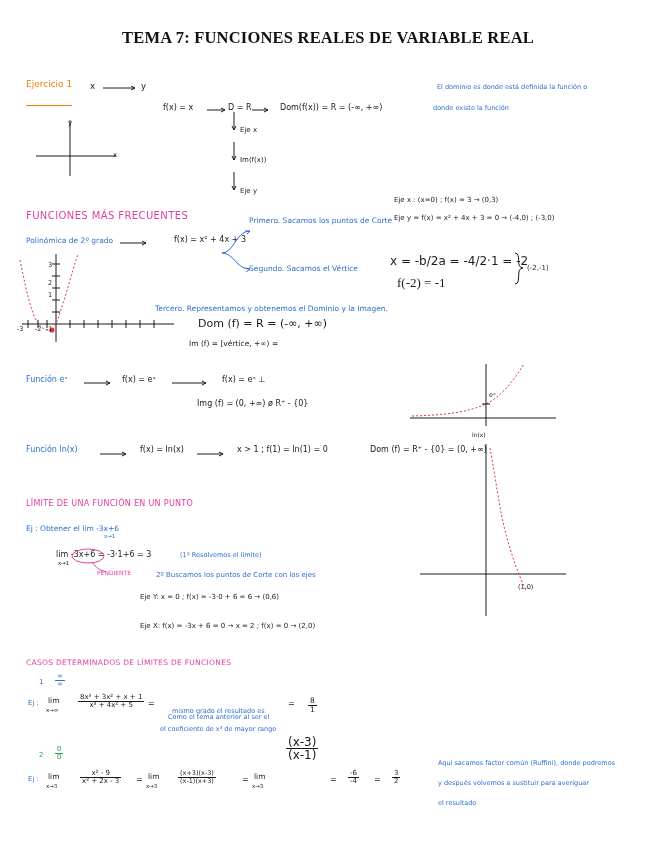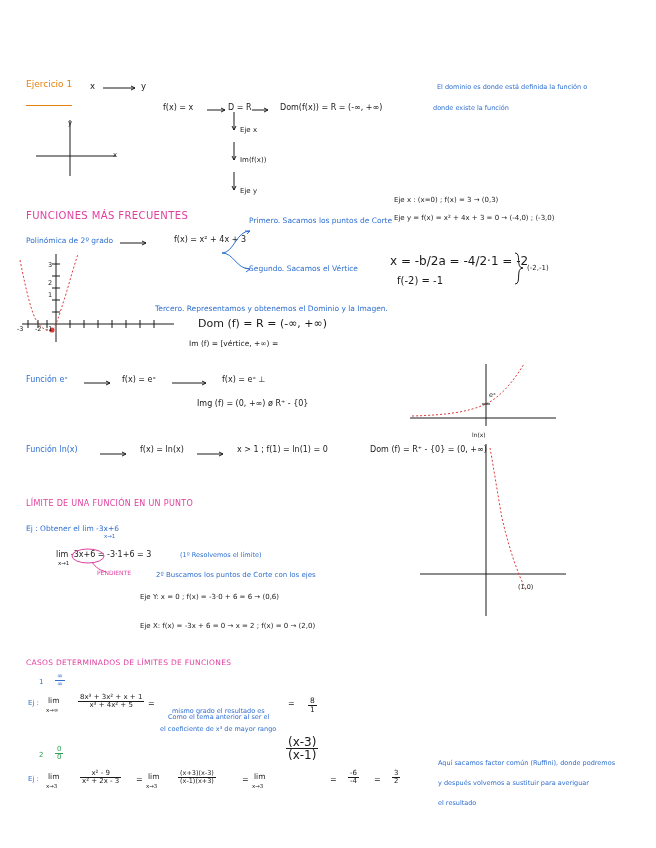--- a/index.html
+++ b/index.html
@@ -40,20 +40,21 @@
   .dot{fill:#e03a3a;}
   .frac{display:inline-block;text-align:center;vertical-align:middle;line-height:1.0;}
   .frac .n{display:block;border-bottom:1px solid currentColor;padding:0 2px;}
   .frac .d{display:block;padding:0 2px;}
 </style>
 </head>
 <body>
 
 <div class="page">
 
+  <div class="title">TEMA 7: FUNCIONES REALES DE VARIABLE REAL</div>
 
   <div class="t hand c-orange underline" style="left:26px;top:80px;font-size:9px;">Ejercicio 1</div>
 
   <div class="t hand c-black" style="left:90px;top:82px;font-size:8.5px;">x</div>
   <svg style="left:103px;top:86px;width:40px;height:6px">
     <line class="arrowline" x1="0" y1="2" x2="32" y2="2"></line>
     <path class="arrowline" d="M32 2 l-4 -2 M32 2 l-4 2"></path>
   </svg>
   <div class="t hand c-black" style="left:141px;top:82px;font-size:8.5px;">y</div>
 
@@ -107,21 +108,21 @@
     <path class="bluearrow" d="M30 44 l-5 -1 M30 44 l-4 3"></path>
   </svg>
   <div class="t hand c-blue" style="left:249px;top:217px;font-size:7.5px;">Primero. Sacamos los puntos de Corte</div>
   <div class="t hand c-blue" style="left:249px;top:265px;font-size:7.5px;">Segundo. Sacamos el Vértice</div>
   <div class="t hand c-blue" style="left:155px;top:305px;font-size:7.5px;">Tercero. Representamos y obtenemos el Dominio y la Imagen.</div>
 
   <div class="t hand c-black" style="left:394px;top:197px;font-size:7px;">Eje x : (x=0) ; f(x) = 3 → (0,3)</div>
   <div class="t hand c-black" style="left:394px;top:215px;font-size:7px;">Eje y = f(x) = x² + 4x + 3 = 0 → (-4,0) ; (-3,0)</div>
 
   <div class="t hand c-black" style="left:390px;top:255px;font-size:12px;">x = -b/2a = -4/2·1 = -2</div>
-  <div class="t hand c-black" style="left:397px;top:276px;font-size:10px;">f(-2) = -1</div>
+  <div class="t hand c-black" style="left:397px;top:276px;font-size:13px;font-family:Liberation Serif, serif;">f(-2) = -1</div>
   <svg style="left:513px;top:252px;width:14px;height:34px">
     <path class="arrowline" d="M2 1 C9 1 2 16 10 16 C2 16 9 32 2 32"></path>
   </svg>
   <div class="t hand c-black" style="left:527px;top:265px;font-size:7px;">(-2,-1)</div>
 
   <svg style="left:14px;top:250px;width:165px;height:100px">
     <line class="ax" x1="42" y1="4" x2="42" y2="92"></line>
     <line class="ax" x1="8" y1="74" x2="160" y2="74"></line>
 
     <line class="ax" x1="14" y1="70" x2="14" y2="78"></line>

